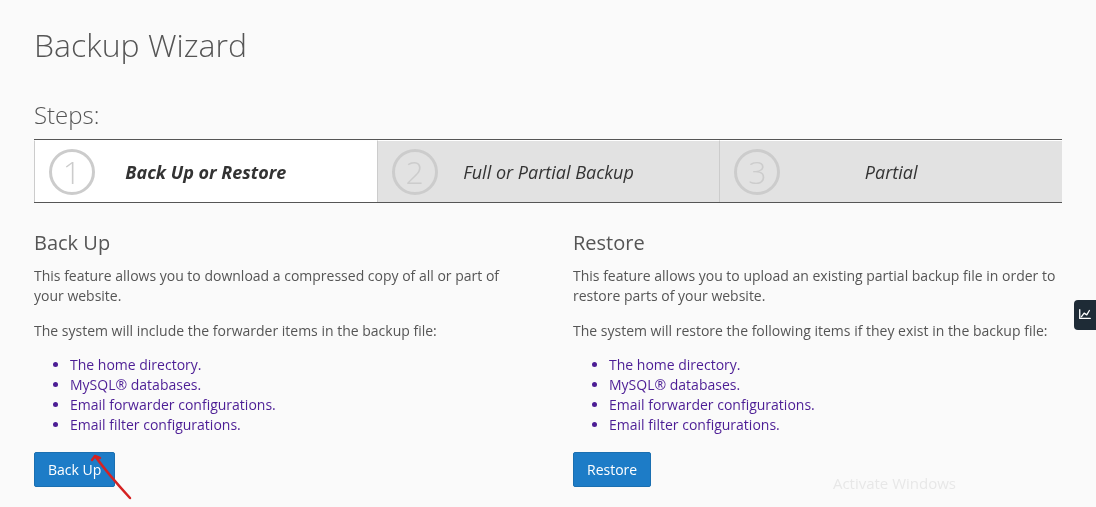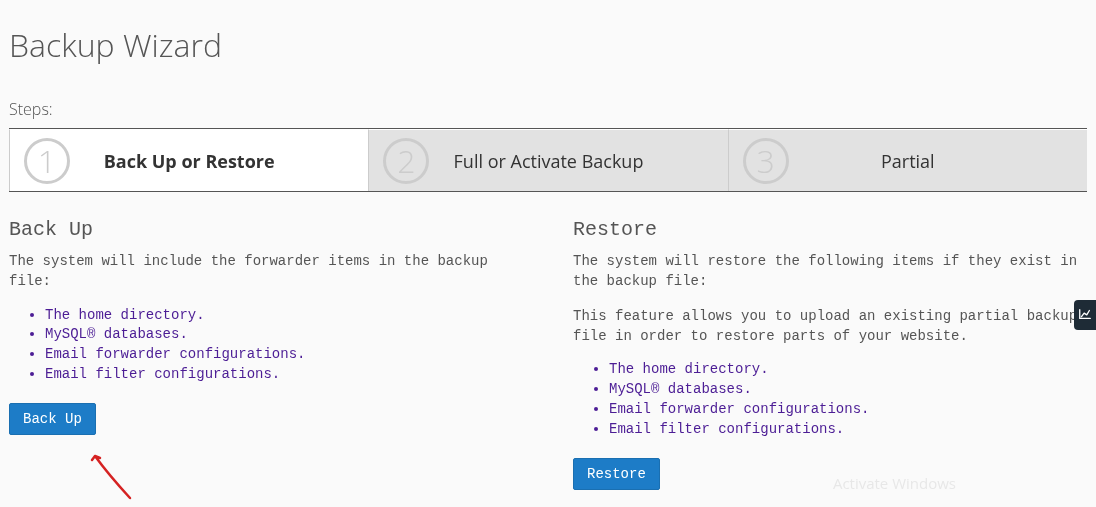--- a/index.html
+++ b/index.html
@@ -6,30 +6,30 @@
     body {
       font-family: "Open Sans", "Segoe UI", Arial, sans-serif;
       background: #fafafa;
       color: #555;
       font-size: 14px;
       width: 1096px;
       height: 507px;
       overflow: hidden;
       position: relative;
     }
-    .container { padding: 15px 9px; }
+    .container { padding: 15px 34px; }
     .page-title {
       font-size: 32px;
       font-weight: 300;
       color: #555;
       margin-top: 8px;
       margin-bottom: 32px;
     }
     .steps-label {
-      font-size: 16px;
+      font-size: 24px;
       font-weight: 300;
       color: #555;
       margin-bottom: 8px;
     }
     .steps-row {
       display: flex;
       border-top: 1px solid #555;
       border-bottom: 1px solid #555;
       margin-bottom: 26px;
     }
@@ -64,26 +64,26 @@
       justify-content: center;
       font-size: 32px;
       font-weight: 300;
       color: #ccc;
       line-height: 1;
     }
     .step-title {
       font-size: 18px;
       color: #333;
       font-weight: 400;
+      font-style: italic;
     }
     .step.active .step-title { font-weight: 700; }
     .columns {
       display: flex;
       gap: 50px;
-      font-family: Liberation Mono, monospace;
     }
     .col { flex: 1; }
     .col h3 {
       font-size: 20px;
       font-weight: 400;
       color: #555;
       margin-bottom: 10px;
     }
     .col p {
       color: #555;
@@ -145,45 +145,46 @@
 
   <h2 class="steps-label">Steps:</h2>
 
   <div class="steps-row">
     <div class="step active">
       <div class="step-num">1</div>
       <div class="step-title">Back Up or Restore</div>
     </div>
     <div class="step">
       <div class="step-num">2</div>
-      <div class="step-title">Full or Activate Backup</div>
+      <div class="step-title">Full or Partial Backup</div>
     </div>
     <div class="step">
       <div class="step-num">3</div>
       <div class="step-title">Partial</div>
     </div>
   </div>
 
   <div class="columns">
     <div class="col">
       <h3>Back Up</h3>
+      <p>This feature allows you to download a compressed copy of all or part of your website.</p>
       <p>The system will include the forwarder items in the backup file:</p>
       <ul>
         <li>The home directory.</li>
         <li>MySQL® databases.</li>
         <li>Email forwarder configurations.</li>
         <li>Email filter configurations.</li>
       </ul>
       <button class="btn">Back Up</button>
     </div>
 
     <div class="col">
       <h3>Restore</h3>
+      <p>This feature allows you to upload an existing partial backup file in order to restore parts of your website.</p>
       <p>The system will restore the following items if they exist in the backup file:</p>
-      <p>This feature allows you to upload an existing partial backup file in order to restore parts of your website.</p>
       <ul>
         <li>The home directory.</li>
         <li>MySQL® databases.</li>
         <li>Email forwarder configurations.</li>
         <li>Email filter configurations.</li>
       </ul>
       <button class="btn">Restore</button>
     </div>
   </div>
 </div>

